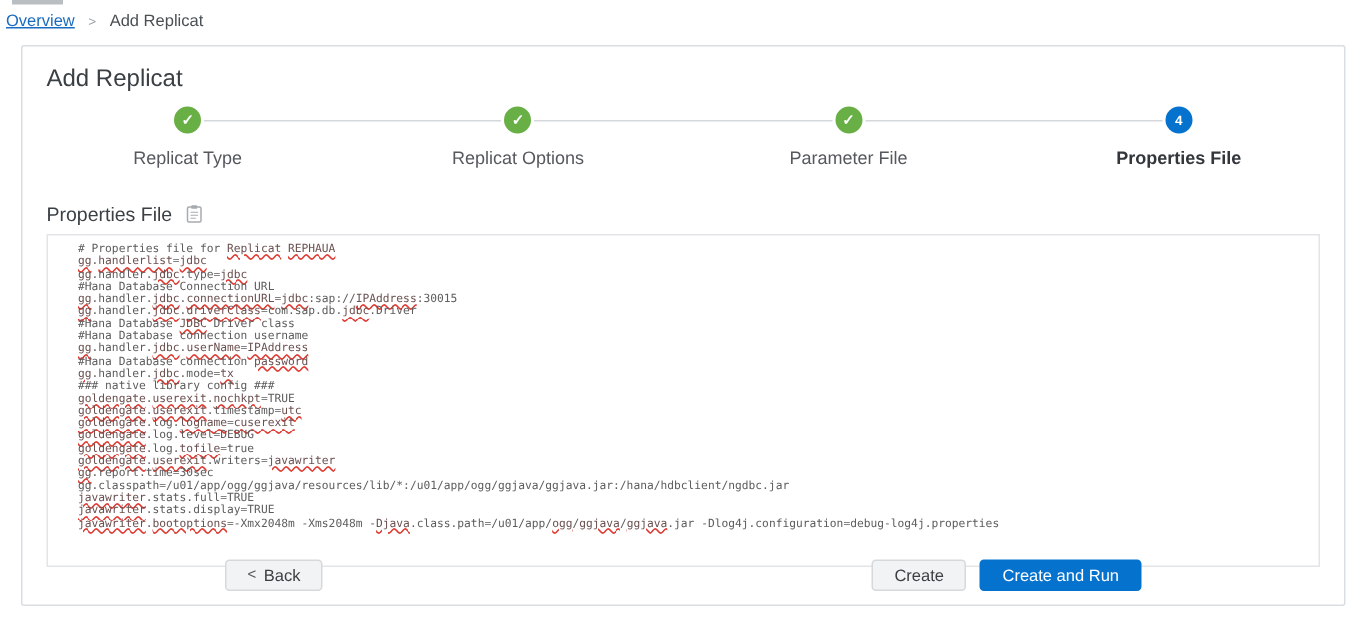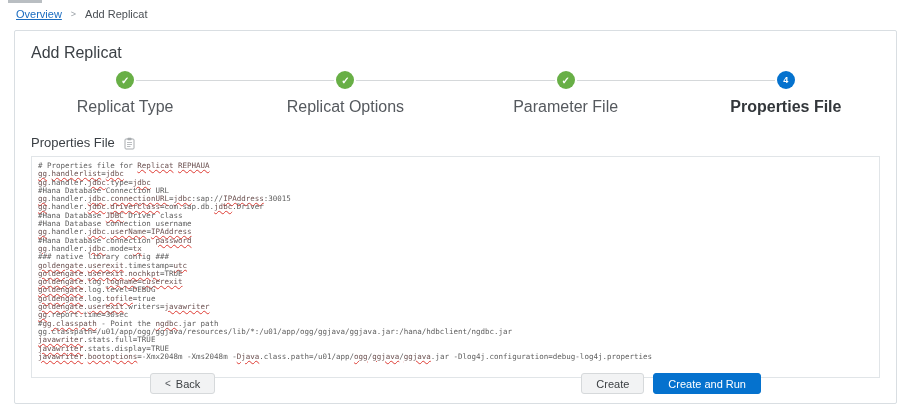--- a/index.html
+++ b/index.html
@@ -6,50 +6,50 @@
     --blue:#0572ce; --green:#68af46; --red:#de3b33; --link:#1a6cc0;
   }
   *{box-sizing:border-box;}
   html,body{margin:0;padding:0;}
   body{
     width:911px;height:419px;position:relative;background:#ffffff;
     font-family:"Liberation Sans",sans-serif;color:#3c3c3c;overflow:hidden;
   }
   .artifact{position:absolute;top:0;left:8px;width:34px;height:3px;background:#b9bec2;}
   
-  .breadcrumb{position:absolute;top:8px;left:16px;font-size:11px;display:flex;align-items:center;}
+  .breadcrumb{position:absolute;top:8px;left:4px;font-size:11px;display:flex;align-items:center;}
   .crumb-link{color:var(--link);text-decoration:underline;cursor:pointer;}
   .crumb-sep{color:#9aa0a6;margin:0 9px;font-size:9px;}
   .crumb-current{color:#4a4f54;}
   
   .card{
     position:absolute;left:14px;top:30px;width:883px;height:374px;
     border:1px solid #d9dee2;border-radius:2px;background:#fff;
   }
   .card-title{font-size:16px;color:#3a3f44;padding:13px 0 0 16px;}
   
   .stepper{position:relative;margin-top:9px;height:50px;width:100%;}
   .stepper-line{position:absolute;top:9px;left:12.5%;right:12.5%;height:1px;background:#d5d8da;}
   .stepper-steps{display:flex;width:100%;position:relative;}
   .step{flex:1;display:flex;flex-direction:column;align-items:center;position:relative;z-index:1;cursor:pointer;}
   .step-circle{
     width:18px;height:18px;border-radius:50%;display:flex;align-items:center;justify-content:center;
     color:#fff;font-size:10px;font-weight:bold;box-shadow:0 0 0 2px #fff;
   }
   .step-circle.done{background:var(--green);}
   .step-circle.current{background:var(--blue);font-size:9px;}
-  .step-label{margin-top:9px;font-size:16px;color:#55595e;}
+  .step-label{margin-top:9px;font-size:12px;color:#55595e;}
   .step-label.current{color:#33373b;font-weight:bold;}
   
   .section-heading{display:flex;align-items:center;gap:9px;margin:14px 0 6px 16px;}
   .section-title{font-size:13px;color:#3a3f44;}
   .copy-icon{width:11px;height:13px;position:relative;cursor:pointer;opacity:.75;}
   .code-box{
     margin:0 16px;border:1px solid #e1e5e8;background:#fff;
-    padding:5px 6px;height:222px;overflow:hidden;cursor:text;
+    padding:5px 20px;height:222px;overflow:hidden;cursor:text;
   }
   .code-line{
     font-family:"DejaVu Sans Mono","Liberation Mono",monospace;
     font-size:7.5px;line-height:8.3px;color:#5d5d5d;white-space:pre;
   }
   .sp{
     text-decoration:underline;text-decoration-style:wavy;
     text-decoration-color:var(--red);text-decoration-thickness:1px;
     text-underline-offset:1px;color:#6b5150;
   }
@@ -119,28 +119,27 @@
       <div class="code-line"><span class="sp">gg</span><span>.handler.</span><span class="sp">jdbc</span><span>.type=</span><span class="sp">jdbc</span></div>
       <div class="code-line"><span>#Hana Database Connection URL</span></div>
       <div class="code-line"><span class="sp">gg</span><span>.handler.</span><span class="sp">jdbc</span><span>.</span><span class="sp">connectionURL</span><span>=</span><span class="sp">jdbc</span><span>:sap://</span><span class="sp">IPAddress</span><span>:30015</span></div>
       <div class="code-line"><span class="sp">gg</span><span>.handler.</span><span class="sp">jdbc</span><span>.</span><span class="sp">driverClass</span><span>=com.sap.db.</span><span class="sp">jdbc</span><span>.Driver</span></div>
       <div class="code-line"><span>#Hana Database </span><span class="sp">JDBC</span><span> Driver class</span></div>
       <div class="code-line"><span>#Hana Database connection username</span></div>
       <div class="code-line"><span class="sp">gg</span><span>.handler.</span><span class="sp">jdbc</span><span>.</span><span class="sp">userName</span><span>=</span><span class="sp">IPAddress</span></div>
       <div class="code-line"><span>#Hana Database connection </span><span class="sp">password</span></div>
       <div class="code-line"><span class="sp">gg</span><span>.handler.</span><span class="sp">jdbc</span><span>.mode=</span><span class="sp">tx</span></div>
       <div class="code-line"><span>### native library config ###</span></div>
+      <div class="code-line"><span class="sp">goldengate</span><span>.</span><span class="sp">userexit</span><span>.</span><span class="sp">nochkpt</span><span>=TRUE</span></div>
       <div class="code-line"><span class="sp">goldengate</span><span>.</span><span class="sp">userexit</span><span>.timestamp=</span><span class="sp">utc</span></div>
-      <div class="code-line"><span class="sp">goldengate</span><span>.</span><span class="sp">userexit</span><span>.</span><span class="sp">nochkpt</span><span>=TRUE</span></div>
       <div class="code-line"><span class="sp">goldengate</span><span>.log.</span><span class="sp">logname</span><span>=</span><span class="sp">cuserexit</span></div>
       <div class="code-line"><span class="sp">goldengate</span><span>.log.level=DEBUG</span></div>
       <div class="code-line"><span class="sp">goldengate</span><span>.log.</span><span class="sp">tofile</span><span>=true</span></div>
       <div class="code-line"><span class="sp">goldengate</span><span>.</span><span class="sp">userexit</span><span>.writers=</span><span class="sp">javawriter</span></div>
       <div class="code-line"><span class="sp">gg</span><span>.report.time=30sec</span></div>
-      <div class="code-line"><span>#</span><span class="sp">gg.classpath</span><span> - Point the </span><span class="sp">ngdbc</span><span>.jar path</span></div>
       <div class="code-line"><span>gg.classpath=/u01/app/ogg/ggjava/resources/lib/*:/u01/app/ogg/ggjava/ggjava.jar:/hana/hdbclient/ngdbc.jar</span></div>
       <div class="code-line"><span class="sp">javawriter</span><span>.stats.full=TRUE</span></div>
       <div class="code-line"><span class="sp">javawriter</span><span>.stats.display=TRUE</span></div>
       <div class="code-line"><span class="sp">javawriter</span><span>.</span><span class="sp">bootoptions</span><span>=-Xmx2048m -Xms2048m -</span><span class="sp">Djava</span><span>.class.path=/u01/app/</span><span class="sp">ogg</span><span>/</span><span class="sp">ggjava</span><span>/</span><span class="sp">ggjava</span><span>.jar -Dlog4j.configuration=debug-log4j.properties</span></div>
     </div>
 
   <div class="footer">
     <button class="btn">
       <span class="chev">&lt;</span>
       <span>Back</span>

